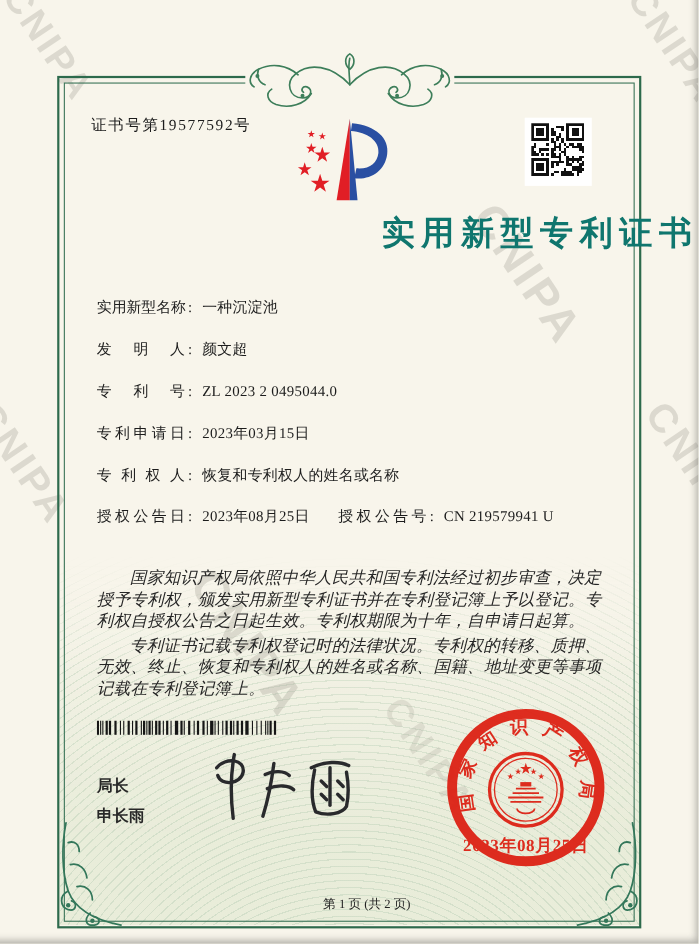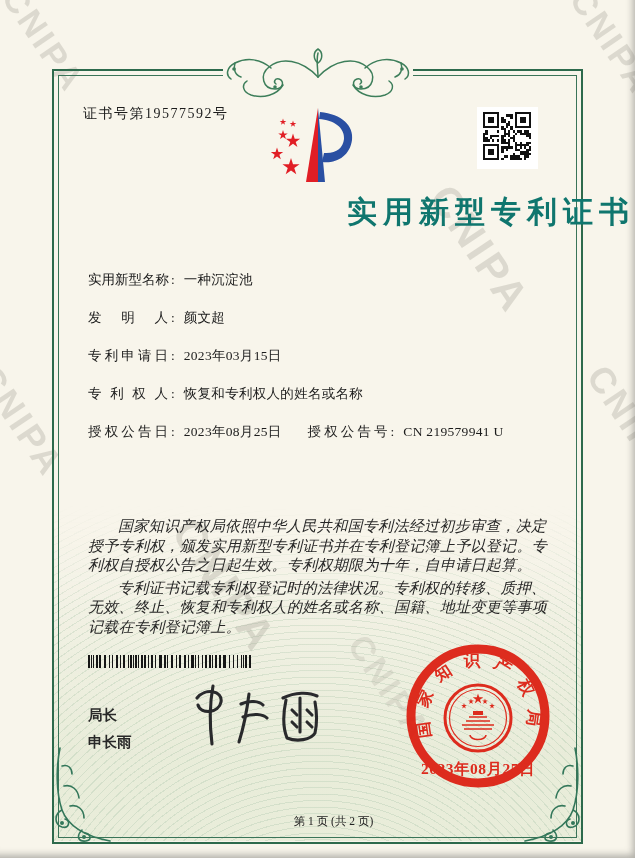--- a/index.html
+++ b/index.html
@@ -284,20 +284,23 @@
   <div class="title">实用新型专利证书</div>
 
   <div class="fields">
     <div class="frow">
       <span class="flabel">实用新型名称</span><span class="fcolon">:</span><span class="fvalue">一种沉淀池</span>
     </div>
     <div class="frow">
       <span class="flabel">发明人</span><span class="fcolon">:</span><span class="fvalue">颜文超</span>
     </div>
     <div class="frow">
+      <span class="flabel">专利号</span><span class="fcolon">:</span><span class="fvalue">ZL 2023 2 0495044.0</span>
+    </div>
+    <div class="frow">
       <span class="flabel">专利申请日</span><span class="fcolon">:</span><span class="fvalue">2023年03月15日</span>
     </div>
     <div class="frow">
       <span class="flabel">专利权人</span><span class="fcolon">:</span><span class="fvalue">恢复和专利权人的姓名或名称</span>
     </div>
     <div class="frow">
       <span class="flabel">授权公告日</span><span class="fcolon">:</span><span class="fvalue">2023年08月25日</span><span class="grant-group2"><span class="flabel">授权公告号</span><span class="fcolon">:</span><span class="fvalue">CN 219579941 U</span></span>
     </div>
   </div>
 

